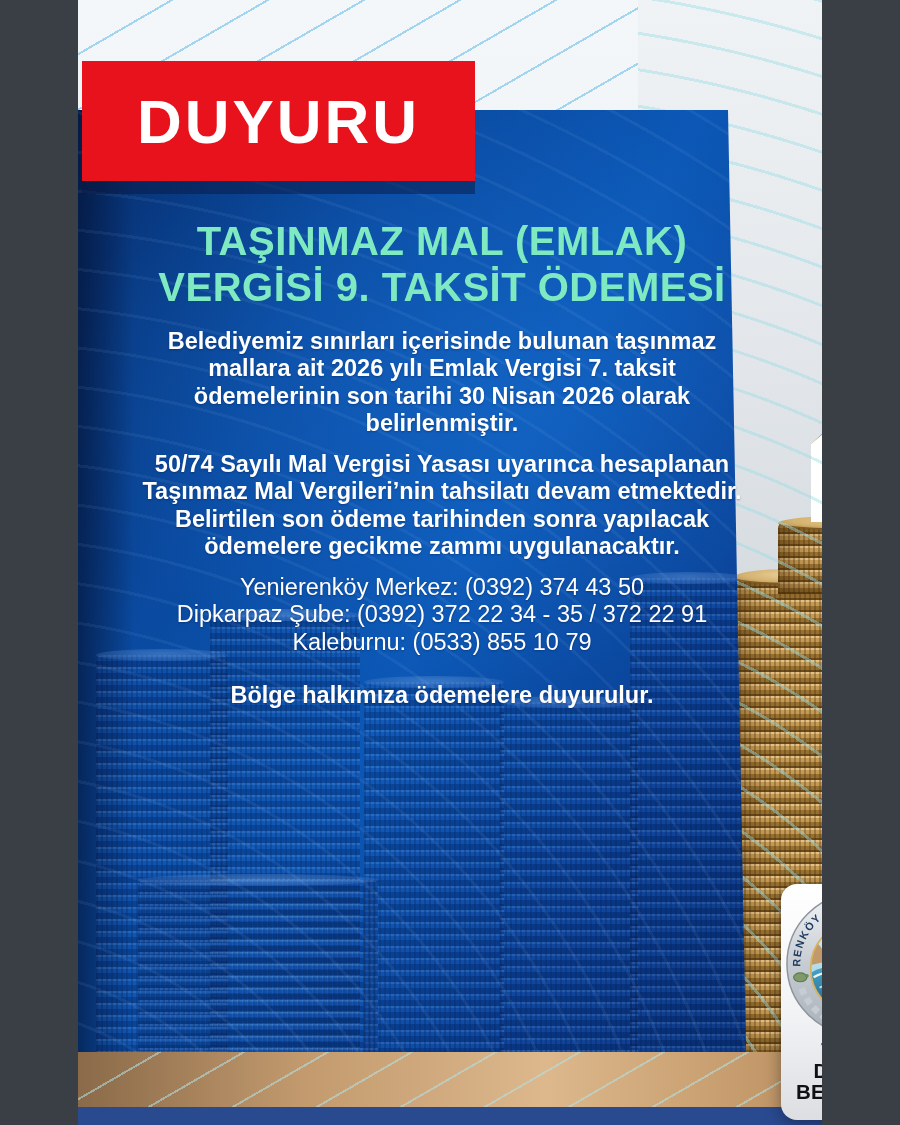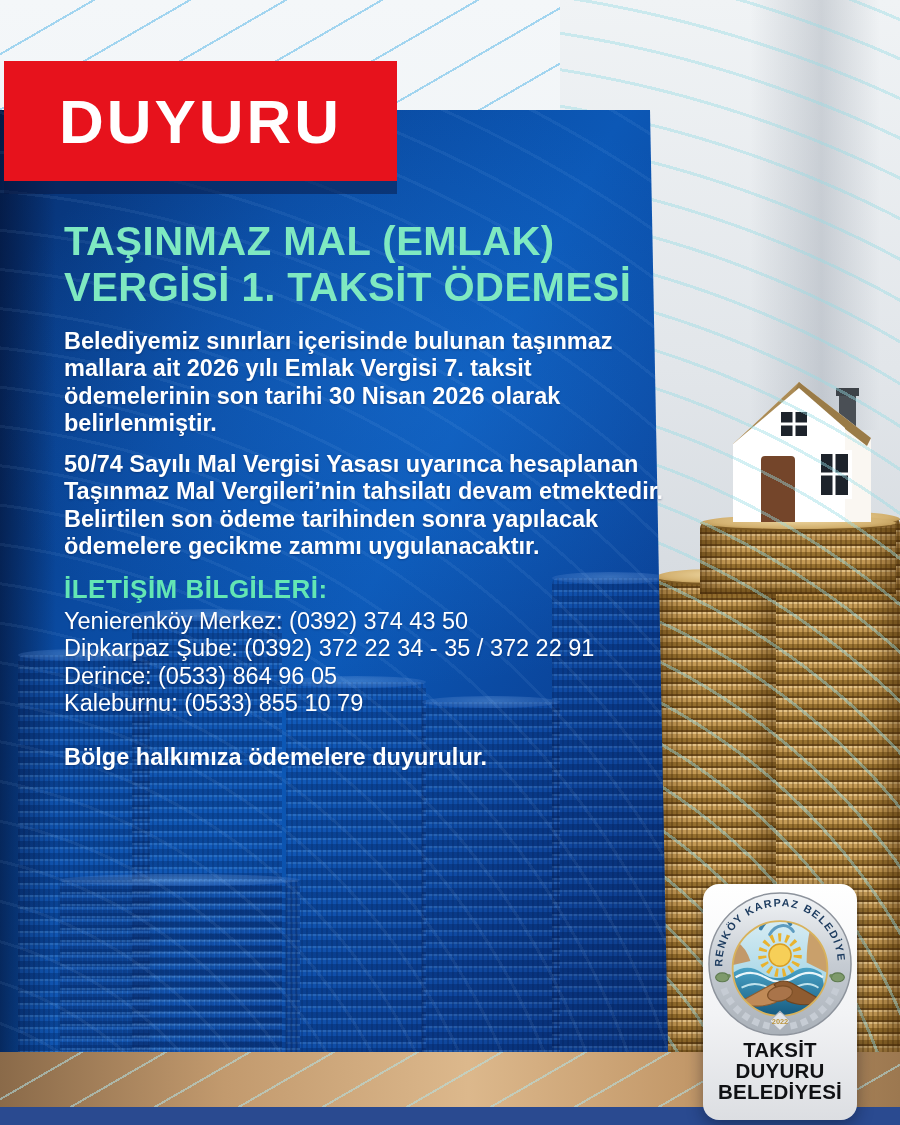--- a/index.html
+++ b/index.html
@@ -1,17 +1,17 @@
 <!DOCTYPE html>
 <html lang="tr"><head>
 <meta charset="utf-8">
 <style>
   html,body{margin:0;padding:0;background:#3a3f45;}
   .poster{
-    position:relative;width:900px;height:1125px;margin:0 auto;overflow:hidden;
+    position:relative;width:744px;height:1125px;margin:0 auto;overflow:hidden;
     font-family:"Liberation Sans",sans-serif;background:#eef2f6;
   }
   
   .bg-lines{
     position:absolute;inset:0;
     background:
       repeating-linear-gradient(150deg, rgba(255,255,255,0) 0 46px, rgba(118,195,235,.65) 46px 48px),
       linear-gradient(180deg,#f4f7f9 0%,#e9eef2 60%,#dde3e8 100%);
   }
   
@@ -75,21 +75,21 @@
   }
   .strip-blue{position:absolute;left:0;top:1107px;width:900px;height:18px;background:#2a4a90;}
   
   .banner{
     position:absolute;left:4px;top:61px;width:393px;height:120px;background:#e7121c;
     display:flex;align-items:center;justify-content:center;
     box-shadow:0 13px 0 rgba(7,24,66,.5);
   }
   .banner span{color:#fff;font-size:62px;font-weight:700;letter-spacing:3px;}
   
-  .content{position:absolute;left:64px;top:218px;width:600px;color:#fff;}
+  .content{position:absolute;left:64px;top:218px;width:600px;color:#fff;text-align:center;}
   .content h1{
     margin:0 0 18px 0;font-size:40px;line-height:1.15;color:#7fe9c1;
     font-weight:700;letter-spacing:.5px;
   }
   .content p{margin:0 0 13px 0;font-size:23.5px;line-height:1.17;font-weight:700;
     text-shadow:0 1px 2px rgba(0,20,60,.35);}
   .contact-heading{margin:2px 0 3px 0;font-size:26px;font-weight:700;color:#63e6b4;letter-spacing:.5px;}
   .contact-line{font-size:23.5px;font-weight:400;line-height:1.17;white-space:nowrap;
     text-shadow:0 1px 2px rgba(0,20,60,.35);}
   .closing{margin-top:26px !important;}
@@ -146,28 +146,26 @@
   <div class="strip-bronze"></div>
   <div class="strip-blue"></div>
 
   <div class="banner">
     <span>DUYURU</span>
   </div>
 
   <div class="content">
     <h1>
       <span style="display:block">TAŞINMAZ MAL (EMLAK)</span>
-      <span style="display:block">VERGİSİ 1. TAKSİT ÖDEMESİ</span>
+      <span style="display:block">VERGİSİ 9. TAKSİT ÖDEMESİ</span>
     </h1>
     <p>Belediyemiz sınırları içerisinde bulunan taşınmaz mallara ait 2026 yılı Emlak Vergisi 7. taksit ödemelerinin son tarihi 30 Nisan 2026 olarak belirlenmiştir.</p>
     <p>50/74 Sayılı Mal Vergisi Yasası uyarınca hesaplanan Taşınmaz Mal Vergileri’nin tahsilatı devam etmektedir. Belirtilen son ödeme tarihinden sonra yapılacak ödemelere gecikme zammı uygulanacaktır.</p>
-    <div class="contact-heading">İLETİŞİM BİLGİLERİ:</div>
     <div class="contact-line">Yenierenköy Merkez: (0392) 374 43 50</div>
     <div class="contact-line">Dipkarpaz Şube: (0392) 372 22 34 - 35 / 372 22 91</div>
-    <div class="contact-line">Derince: (0533) 864 96 05</div>
     <div class="contact-line">Kaleburnu: (0533) 855 10 79</div>
     <p class="closing">Bölge halkımıza ödemelere duyurulur.</p>
   </div>
 
   <div class="logo-card">
     <svg viewBox="0 0 200 200" width="148" height="148">
       <defs>
         <linearGradient id="silver" x1="0" y1="0" x2="0" y2="1">
           <stop offset="0" stop-color="#f2f4f6"></stop>
             <stop offset=".5" stop-color="#c6ccd3"></stop>

